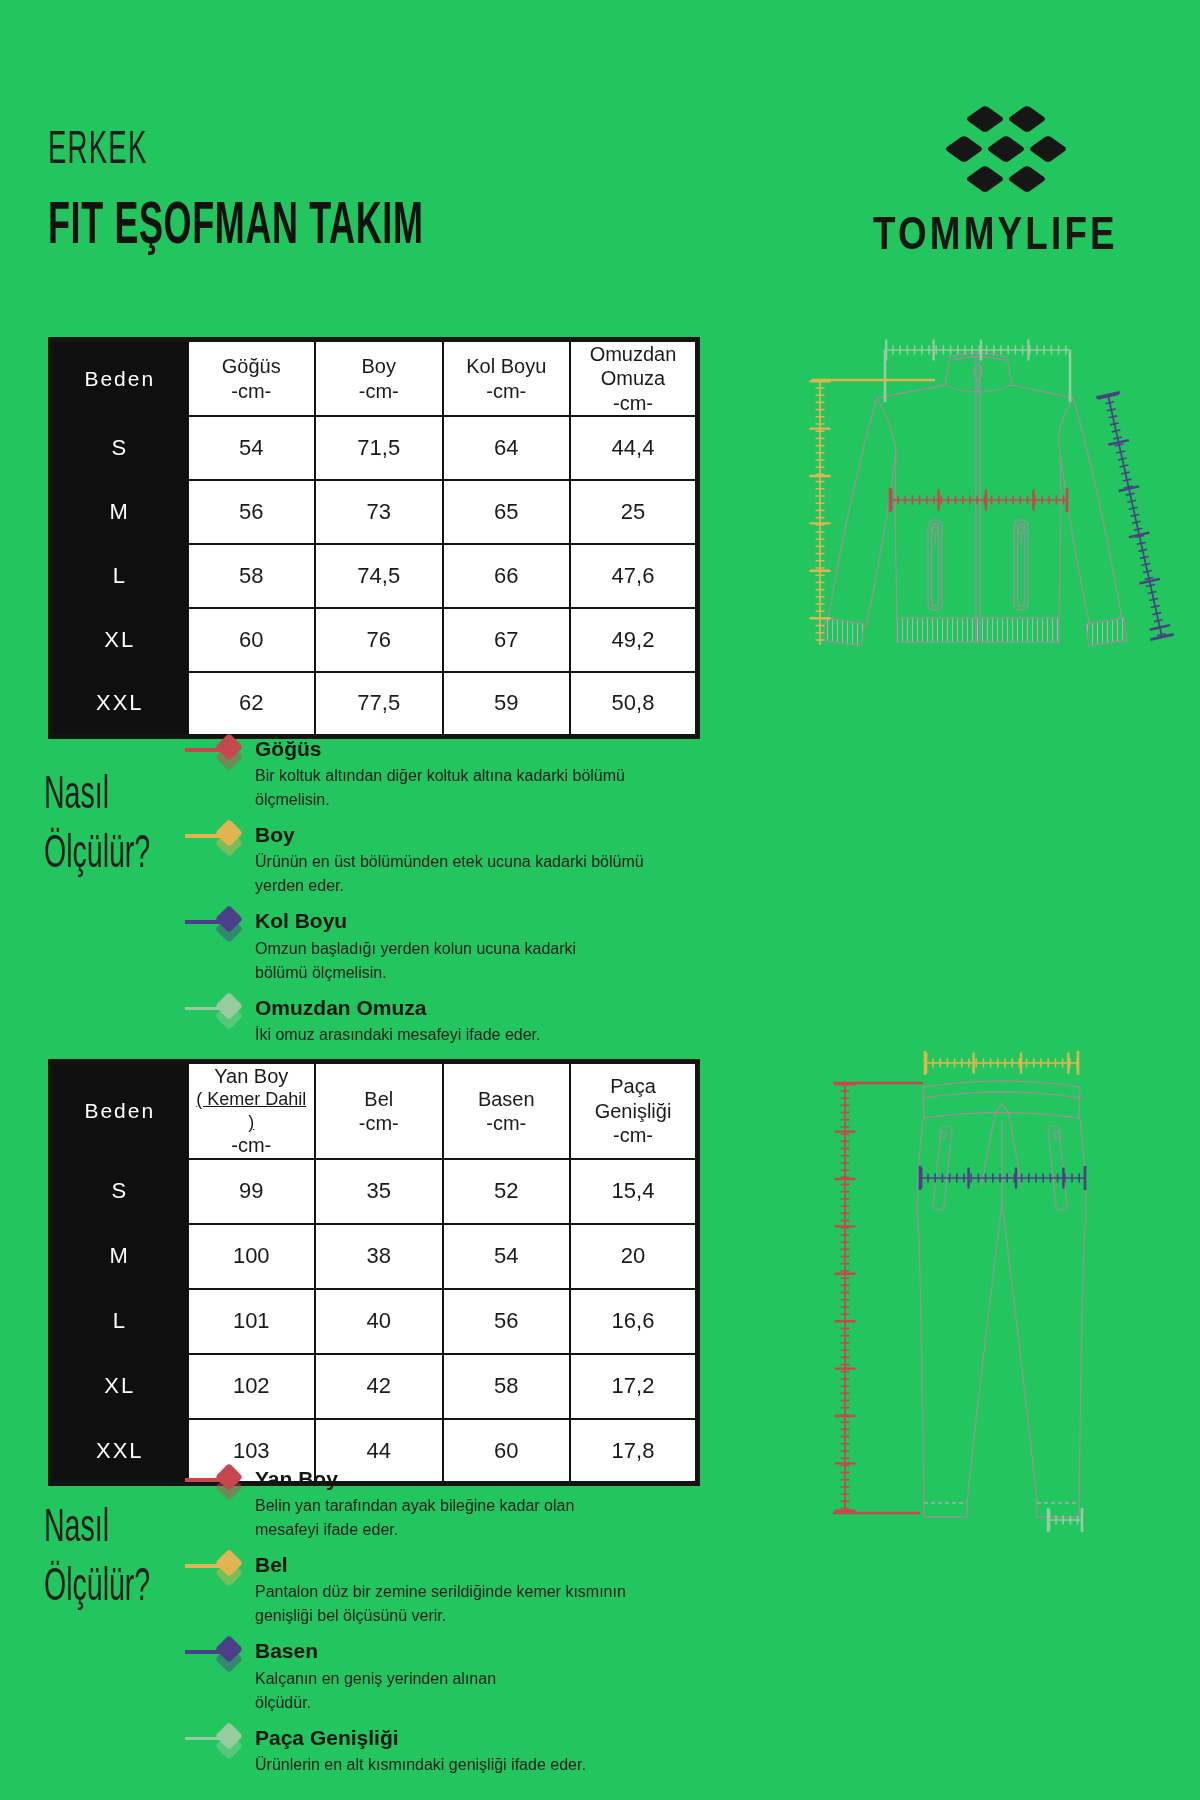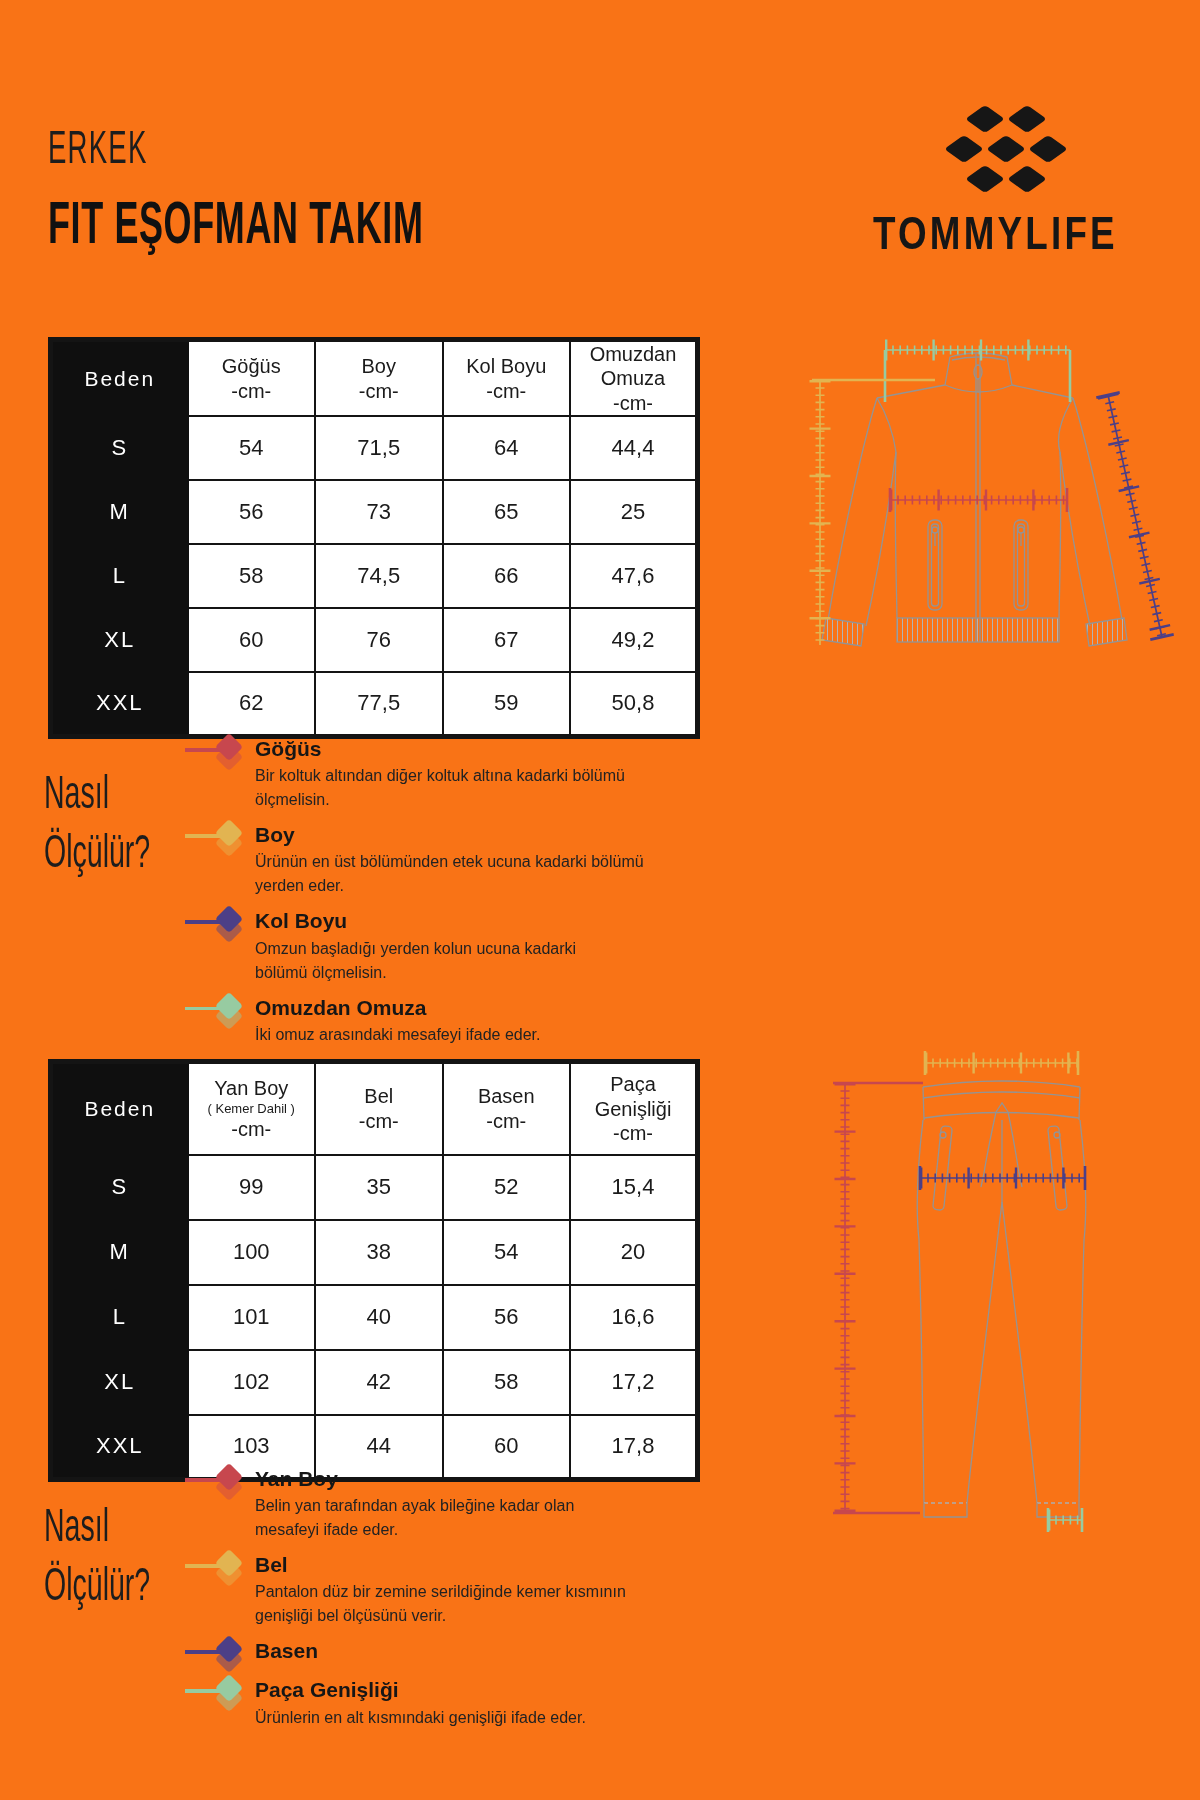--- a/index.html
+++ b/index.html
@@ -1,16 +1,16 @@
 <!DOCTYPE html>
 <html><head>
 <meta charset="utf-8">
 <style>
   html,body{margin:0;padding:0;background:#ffffff;}
-  .page{position:relative;width:1200px;height:1800px;background:#f97316;overflow:hidden;
+  .page{position:relative;width:1200px;height:1800px;background:#22c55e;overflow:hidden;
         font-family:"Liberation Sans",sans-serif;color:#1a1a1a;}
 
   
   .title-block{position:absolute;left:48px;top:120px;}
   .title-line1{font-size:46px;font-weight:400;letter-spacing:2px;transform:scaleX(0.60);
                transform-origin:left;white-space:nowrap;color:#1d1d1d;}
   .title-line2{margin-top:14px;font-size:60px;font-weight:800;letter-spacing:1px;
                transform:scaleX(0.60);transform-origin:left;white-space:nowrap;color:#111;}
   .logo-diamonds{position:absolute;left:943px;top:105px;width:130px;height:90px;}
   .logo-diamonds span{position:absolute;width:30px;height:30px;background:#161616;
@@ -35,21 +35,21 @@
                    vertical-align:middle;font-weight:400;padding:0 4px;}
   .size-table td{font-size:22px;color:#1b1b1b;}
   .size-table .size-head,.size-table .size-cell{background:#0f0f0f;color:#fff;
                    border-color:#0f0f0f;font-size:22px;letter-spacing:2px;font-weight:400;}
   .size-table .size-head{font-size:21px;}
   #jacket-table thead tr{height:66px;}
   #jacket-table tbody tr{height:64px;}
   #pants-table thead tr{height:93px;}
   #pants-table tbody tr{height:65px;}
   .col-label,.col-unit{font-size:20px;line-height:1.22;color:#1b1b1b;}
-  .col-sub{font-size:13px;line-height:1.25;color:#1b1b1b;}
+  .col-sub{font-size:18px;line-height:1.25;color:#1b1b1b;text-decoration:underline;}
 
   
   .how-heading{position:absolute;left:44px;font-size:46px;font-weight:400;color:#1d1d1d;
                line-height:1.28;transform:scaleX(0.62);transform-origin:left top;white-space:nowrap;}
   #how-heading-1{top:763px;}
   #how-heading-2{top:1496px;}
 
   
   .legend{position:absolute;left:185px;width:492px;}
   #legend-jacket{top:736px;}
@@ -438,20 +438,22 @@
         </span>
       </div>
       <div class="legend-item">
         <span class="marker" style="color:#4C3F87">
           <span class="line"></span>
           <span class="diamond-shadow"></span>
           <span class="diamond"></span>
         </span>
         <span>
           <div class="legend-term">Basen</div>
+          <div class="legend-desc">Kalçanın en geniş yerinden alınan
+ölçüdür.</div>
         </span>
       </div>
       <div class="legend-item">
         <span class="marker" style="color:#97CBA1">
           <span class="line"></span>
           <span class="diamond-shadow"></span>
           <span class="diamond"></span>
         </span>
         <span>
           <div class="legend-term">Paça Genişliği</div>

